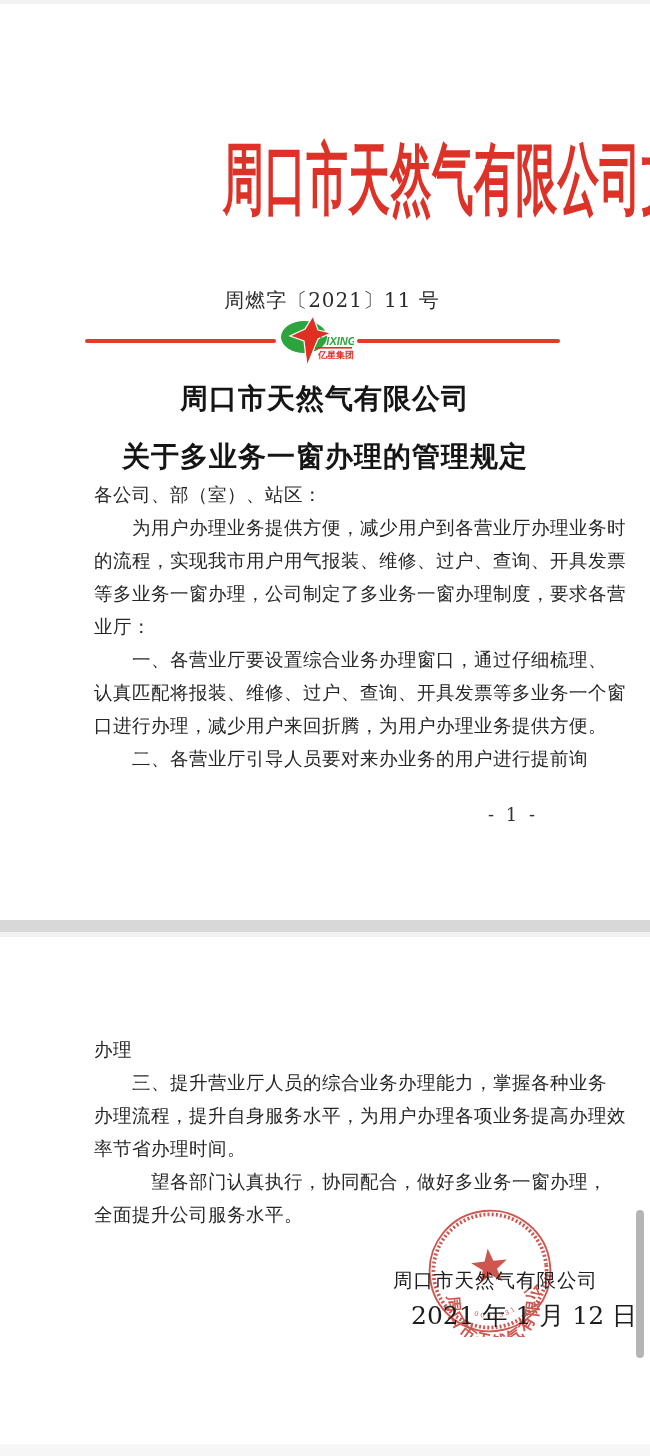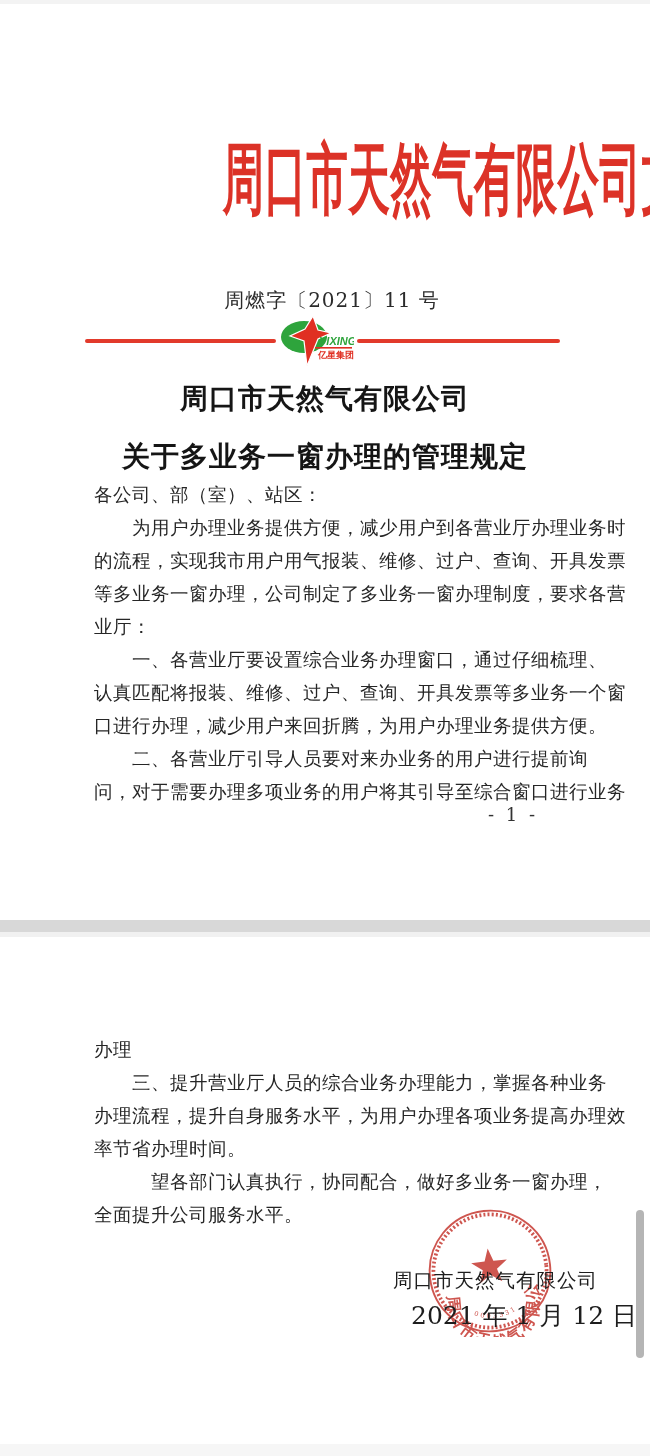--- a/index.html
+++ b/index.html
@@ -80,21 +80,20 @@
 
 <div class="doc-line">各公司、部（室）、站区：</div>
     <div class="doc-line">　　为用户办理业务提供方便，减少用户到各营业厅办理业务时</div>
     <div class="doc-line">的流程，实现我市用户用气报装、维修、过户、查询、开具发票</div>
     <div class="doc-line">等多业务一窗办理，公司制定了多业务一窗办理制度，要求各营</div>
     <div class="doc-line">业厅：</div>
     <div class="doc-line">　　一、各营业厅要设置综合业务办理窗口，通过仔细梳理、</div>
     <div class="doc-line">认真匹配将报装、维修、过户、查询、开具发票等多业务一个窗</div>
     <div class="doc-line">口进行办理，减少用户来回折腾，为用户办理业务提供方便。</div>
     <div class="doc-line">　　二、各营业厅引导人员要对来办业务的用户进行提前询</div>
-    <div class="doc-line">问，对于需要办理多项业务的用户将其引导至综合窗口进行业务</div>
   </div>
 
 <div class="abs page-number">- 1 -</div>
 
 <div class="abs page-divider"></div>
 <div class="abs page-divider-soft"></div>
 
 <div class="abs body-block body2">
 
 <div class="doc-line">办理</div>

